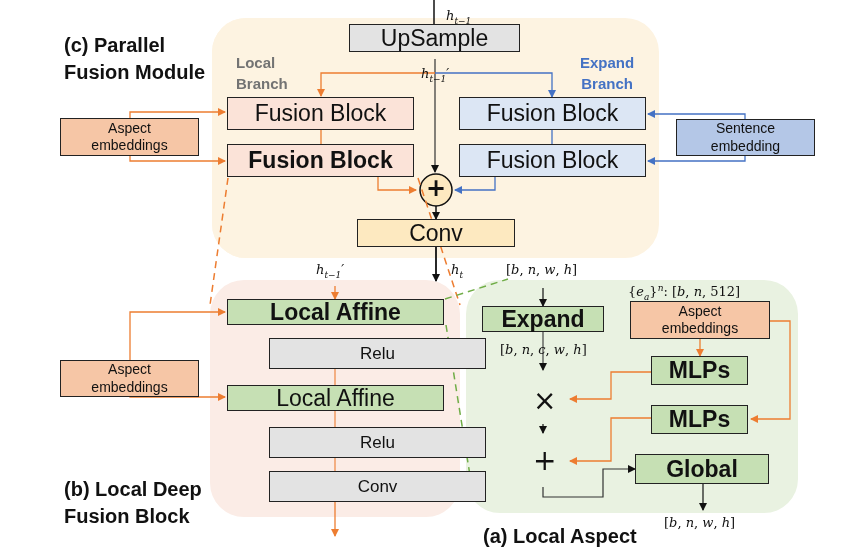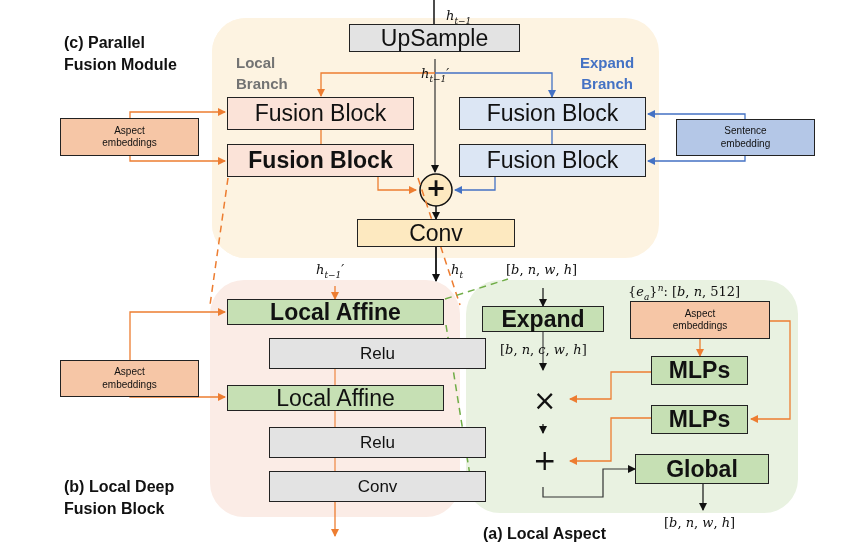--- a/index.html
+++ b/index.html
@@ -10,22 +10,22 @@
   .gray { background: #e3e3e3; }
   .pink { background: #fbe3d8; }
   .blue { background: #dce6f4; }
   .conv-y { background: #fde9c0; }
   .green { background: #c6e0b4; }
   .asp { background: #f6c6a6; }
   .sent { background: #b4c7e7; }
   .t22 { font-size: 23px; }
   .t20 { font-size: 17px; margin-left: 42px; }
   .bold { font-weight: bold; }
-  .small { font-size: 10px; line-height: 1.25; flex-direction: column; text-align: center; }
-  .lbl { color: #111; font-weight: bold; font-size: 16px; line-height: 1.35; white-space: pre-line; }
+  .small { font-size: 14px; line-height: 1.25; flex-direction: column; text-align: center; }
+  .lbl { color: #111; font-weight: bold; font-size: 20px; line-height: 1.35; white-space: pre-line; }
   .branch { font-weight: bold; font-size: 15px; line-height: 1.4; white-space: pre-line; }
   .math { font-family: "DejaVu Serif", "Liberation Serif", serif; font-style: italic; font-size: 13px; color: #111; white-space: nowrap; }
   .mathup { font-family: "DejaVu Serif", "Liberation Serif", serif; font-size: 13px; color: #111; white-space: nowrap; }
   .opsym { font-family: "DejaVu Sans", sans-serif; font-size: 28px; color: #111; line-height: 1; }
   svg.lines { position: absolute; left: 0; top: 0; }
 </style>
 </head>
 <body>
 
 <div class="abs panel" style="left:212px;top:18px;width:46px;height:0;"></div>

